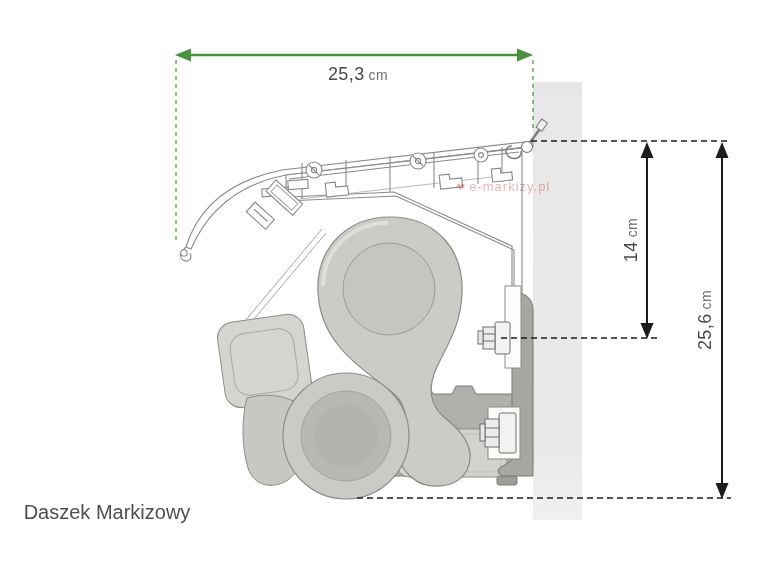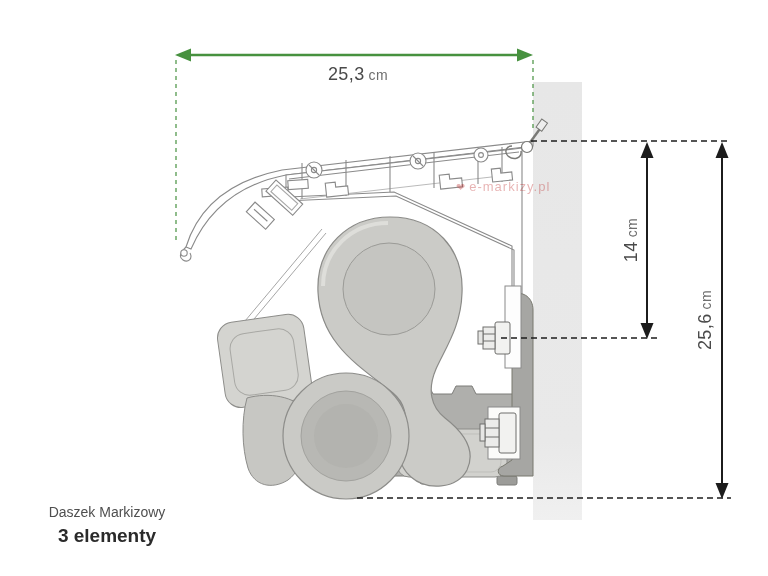--- a/index.html
+++ b/index.html
@@ -11,21 +11,21 @@
   .dim-label{
     position:absolute;color:#4a4a4a;font-size:18px;letter-spacing:.4px;
     text-align:center;white-space:nowrap;line-height:22px;
   }
   .dim-label .unit{font-size:14px;color:#6e6e6e;margin-left:4px;}
   .rot{transform:rotate(-90deg);transform-origin:center center;}
   #label-width{left:276px;top:27px;width:164px;margin-top:36px;}
   #label-drop{left:592px;top:229px;width:78px;height:22px;}
   #label-total{left:657px;top:309px;width:95px;height:22px;}
   #caption{position:absolute;left:14px;top:501px;width:186px;text-align:center;}
-  #caption .cap-title{font-size:14px;color:#4f4f4f;line-height:23px;}
+  #caption .cap-title{font-size:20px;color:#4f4f4f;line-height:23px;}
   #caption .cap-sub{font-size:19px;font-weight:bold;color:#2a2a2a;line-height:24px;}
   #watermark{
     position:absolute;left:456px;top:179px;font-size:13px;color:#b91c1c;
     opacity:.33;letter-spacing:1px;white-space:nowrap;
   }
   #watermark .wm-logo{font-size:11px;margin-right:3px;}
 </style>
 </head>
 <body>
 
@@ -186,16 +186,15 @@
   </div>
   <div class="dim-label rot" id="label-drop">
     <span class="val">14</span><span class="unit">cm</span>
   </div>
   <div class="dim-label rot" id="label-total">
     <span class="val">25,6</span><span class="unit">cm</span>
   </div>
 
   <div id="caption">
     <div class="cap-title">Daszek Markizowy</div>
-    <div class="cap-sub">3 elementy</div>
   </div>
 
 </div>
 
 </body></html>

